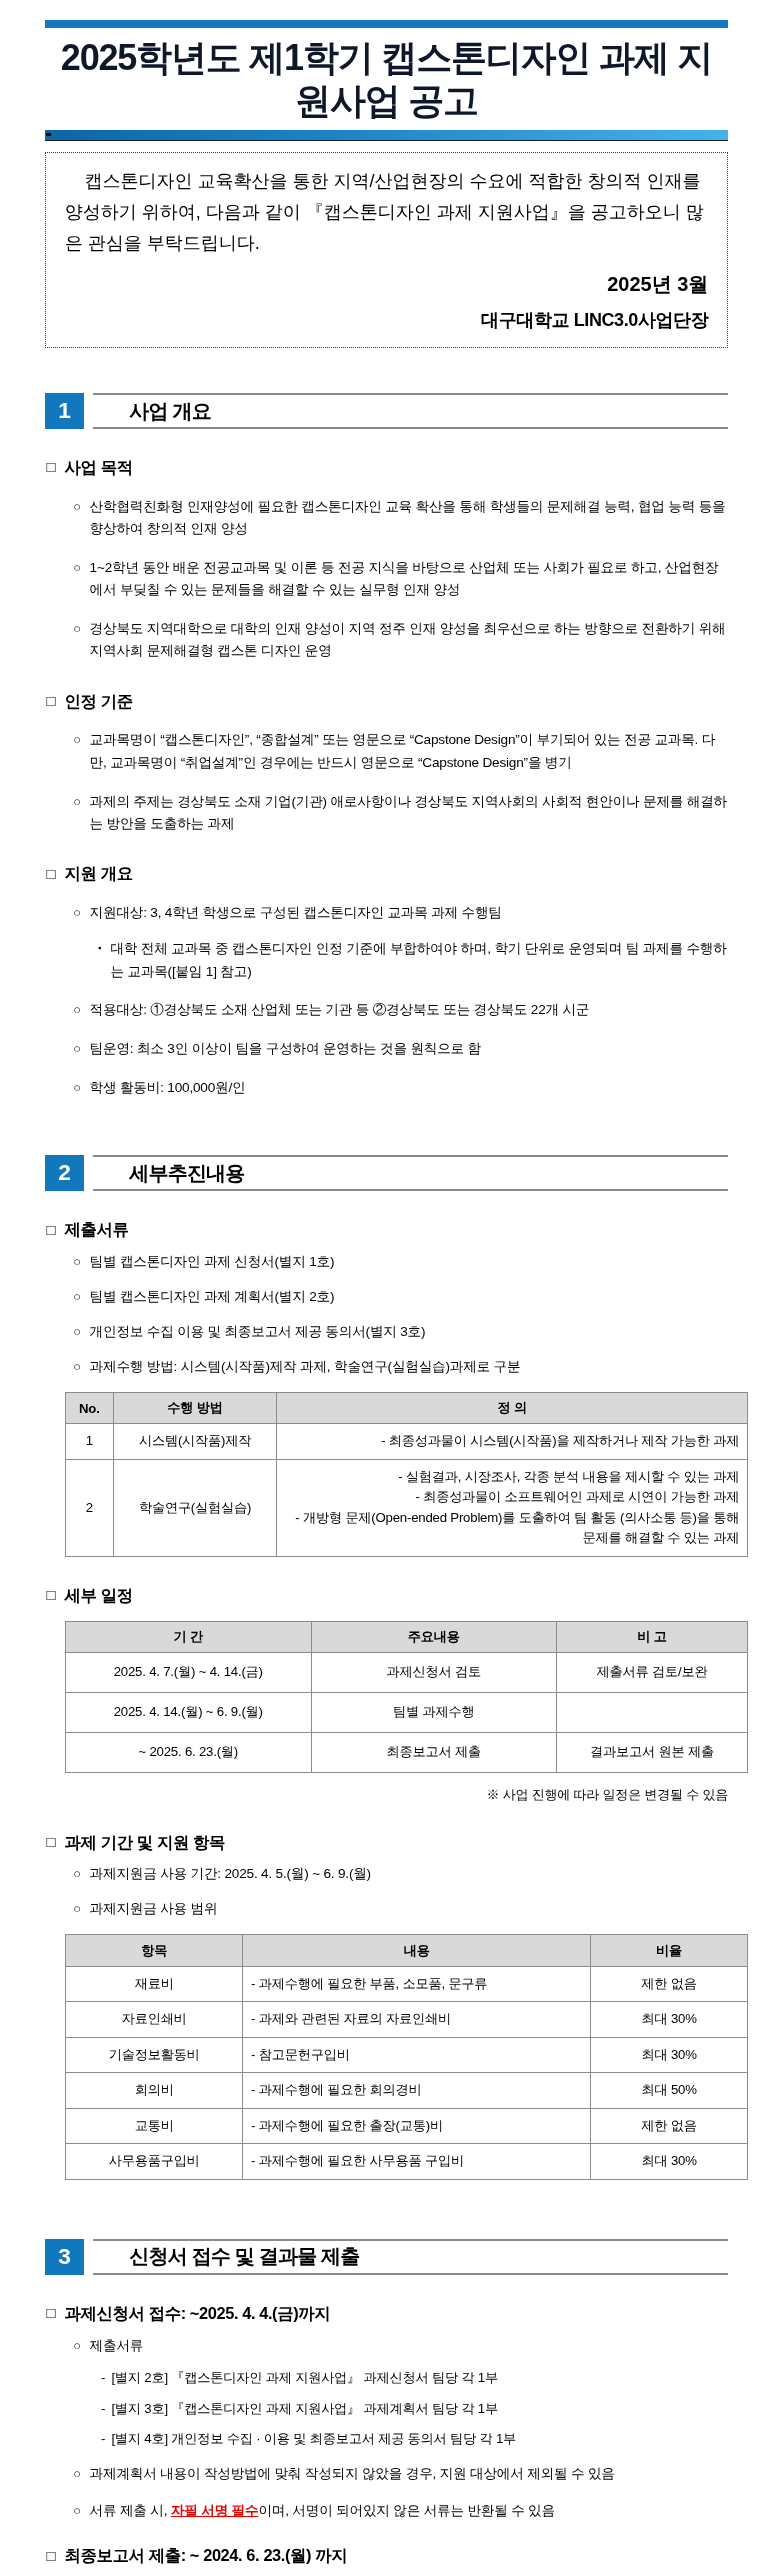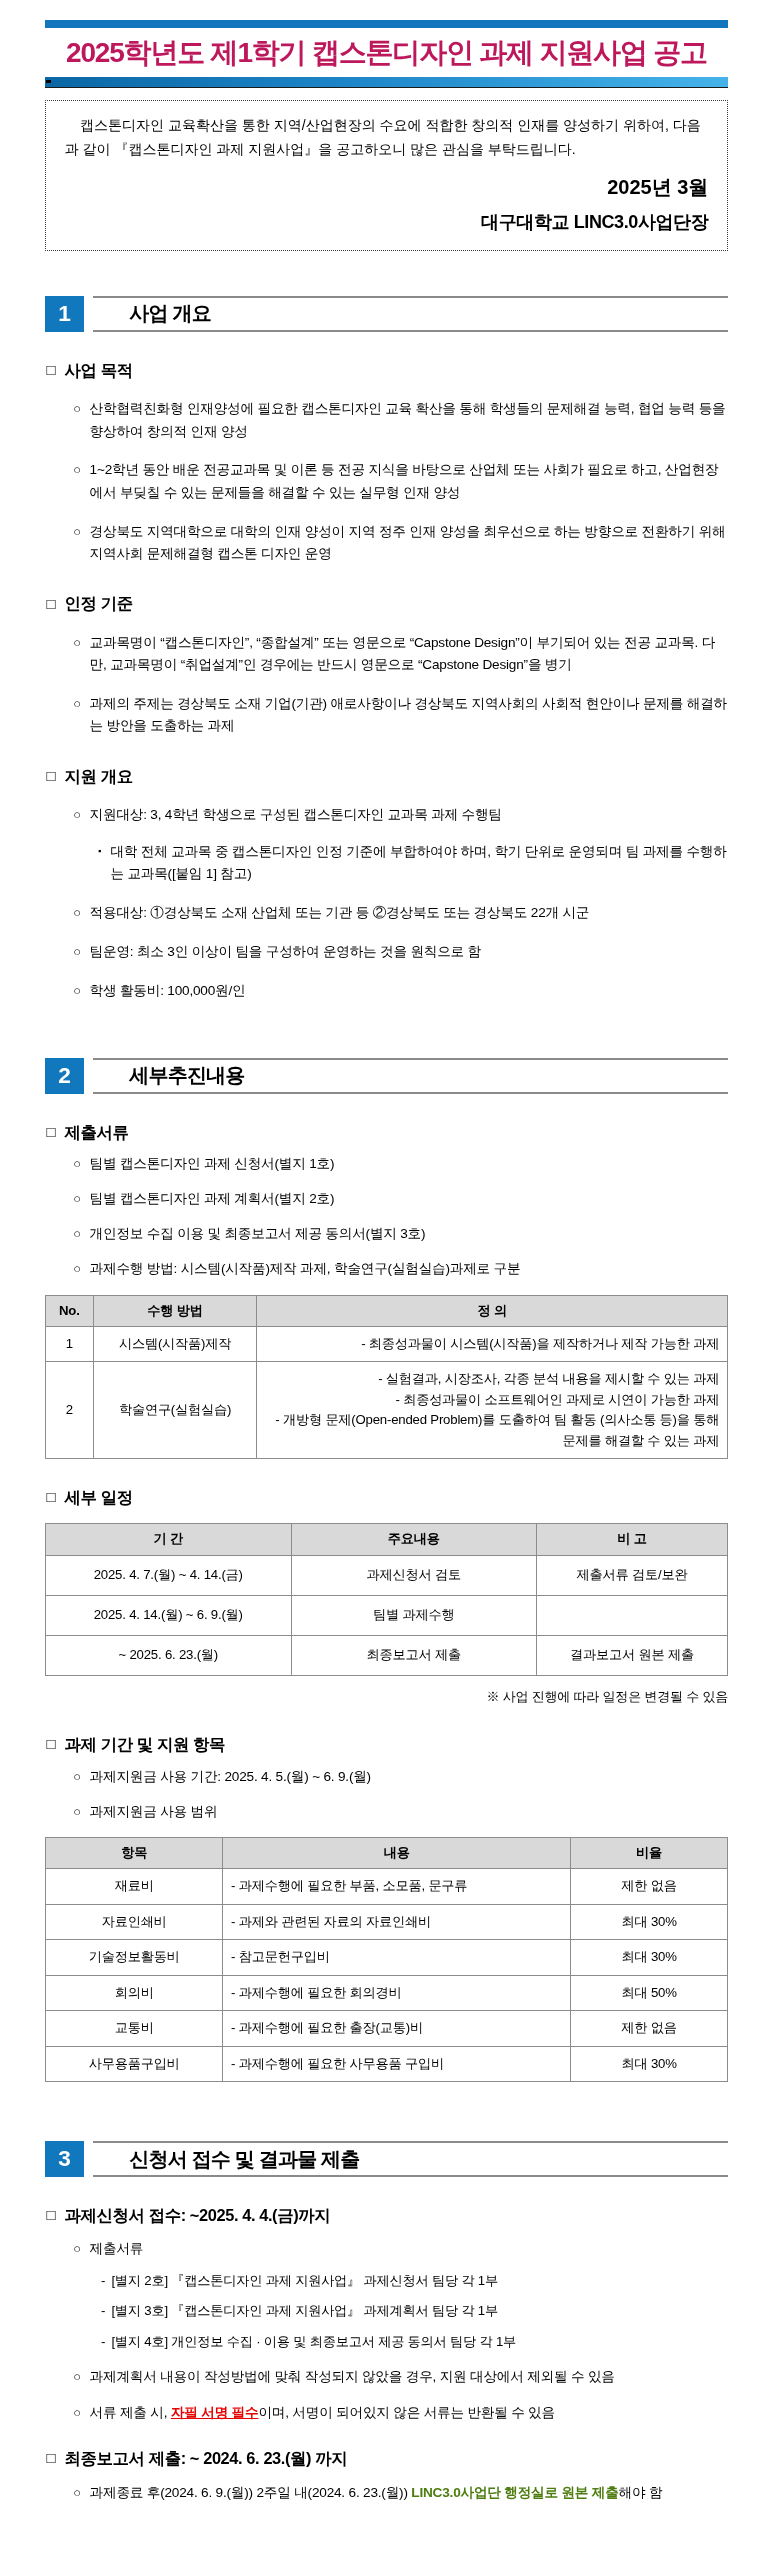--- a/index.html
+++ b/index.html
@@ -5,31 +5,31 @@
   html,body{margin:0;padding:0;background:#ffffff;}
   .page{
     width:773px; box-sizing:border-box; margin:0 auto;
     padding:20px 45px 55px 45px;
     font-family:"Liberation Sans", sans-serif;
     color:#000; background:#fff;
   }
   
   .top-bar{height:7.8px;background:#1377bd;}
   .doc-title{
-    font-size:28px;font-weight:800;text-align:center;
-    letter-spacing:-1.2px;margin:7.8px 0 7.8px 0;line-height:1.2;color:#be185d;
+    font-size:36px;font-weight:800;text-align:center;
+    letter-spacing:-1.2px;margin:7.8px 0 7.8px 0;line-height:1.2;color:#0f172a;
   }
   .grad-bar{
     height:10px;background:linear-gradient(90deg,#0b67a6 0%,#1d86c8 45%,#45b3ea 100%);
     border-bottom:1.6px solid #1a1a1a;position:relative;
   }
   .grad-bar .tick{position:absolute;left:0.8px;top:3.1px;width:5.5px;height:3.1px;background:#000;}
   
   .intro-box{border:1.6px dotted #3a3a3a;margin-top:11.7px;padding:12.5px 18.7px 15.6px 18.7px;}
-  .intro-body{font-size:14px;line-height:1.72;text-indent:1.1em;font-weight:500;}
+  .intro-body{font-size:18px;line-height:1.72;text-indent:1.1em;font-weight:500;}
   .intro-date{text-align:right;font-size:20px;margin-top:12.5px;font-weight:600;}
   .intro-sig{text-align:right;font-size:18px;font-weight:800;margin-top:9.3px;letter-spacing:-0.4px;}
   
   .sec{margin-top:45px;}
   .sec-header{display:flex;align-items:stretch;}
   .sec-num{
     width:39px;min-height:36px;background:#1278bd;color:#fff;
     font-size:22.6px;font-weight:700;display:flex;align-items:center;justify-content:center;flex:none;
   }
   .sec-rule{
@@ -42,21 +42,21 @@
   .sub-h .box-glyph{font-size:15px;position:relative;top:-0.8px;font-weight:700;}
   
   .blist{list-style:none;margin:0;padding:0 0 0 28px;}
   .blist > li{display:flex;gap:8.6px;font-size:13.6px;line-height:1.65;margin-top:16.4px;letter-spacing:-0.2px;}
   .blist .bullet{flex:none;font-weight:700;transform:scale(0.95);}
   .sub-item{display:flex;gap:9.3px;font-size:13.6px;line-height:1.65;margin:14px 0 0 53px;letter-spacing:-0.2px;}
   .sub-item .sq{flex:none;font-size:9.3px;line-height:2.3;}
   .dash-item{display:flex;gap:6.2px;font-size:13.2px;line-height:1.6;margin:9.3px 0 0 56px;letter-spacing:-0.2px;}
   .dash-item .dash{flex:none;}
   
-  table.tbl{width:100%;border-collapse:collapse;margin-top:14px;border:1.6px solid #6e6e6e;}
+  table.tbl{width:100%;border-collapse:collapse;margin-top:14px;border:1.6px solid #6e6e6e;margin-left:20px;}
   table.tbl th,table.tbl td{border:0.8px solid #8c8c8c;padding:7px 7.8px;font-size:13.2px;letter-spacing:-0.2px;}
   table.tbl th{background:#d9d9d9;font-weight:700;text-align:center;padding:6.2px 4.7px;}
   table.tbl td{line-height:1.55;}
   table.method td:nth-child(1){width:7%;text-align:center;}
   table.method td:nth-child(2){width:24%;text-align:center;}
   table.method td:nth-child(3){width:69%;text-align:right;}
   table.schedule td{text-align:center;padding:9.3px 6.2px;}
   table.schedule td:nth-child(1){width:36%;}
   table.schedule td:nth-child(2){width:36%;}
   table.schedule td:nth-child(3){width:28%;}

